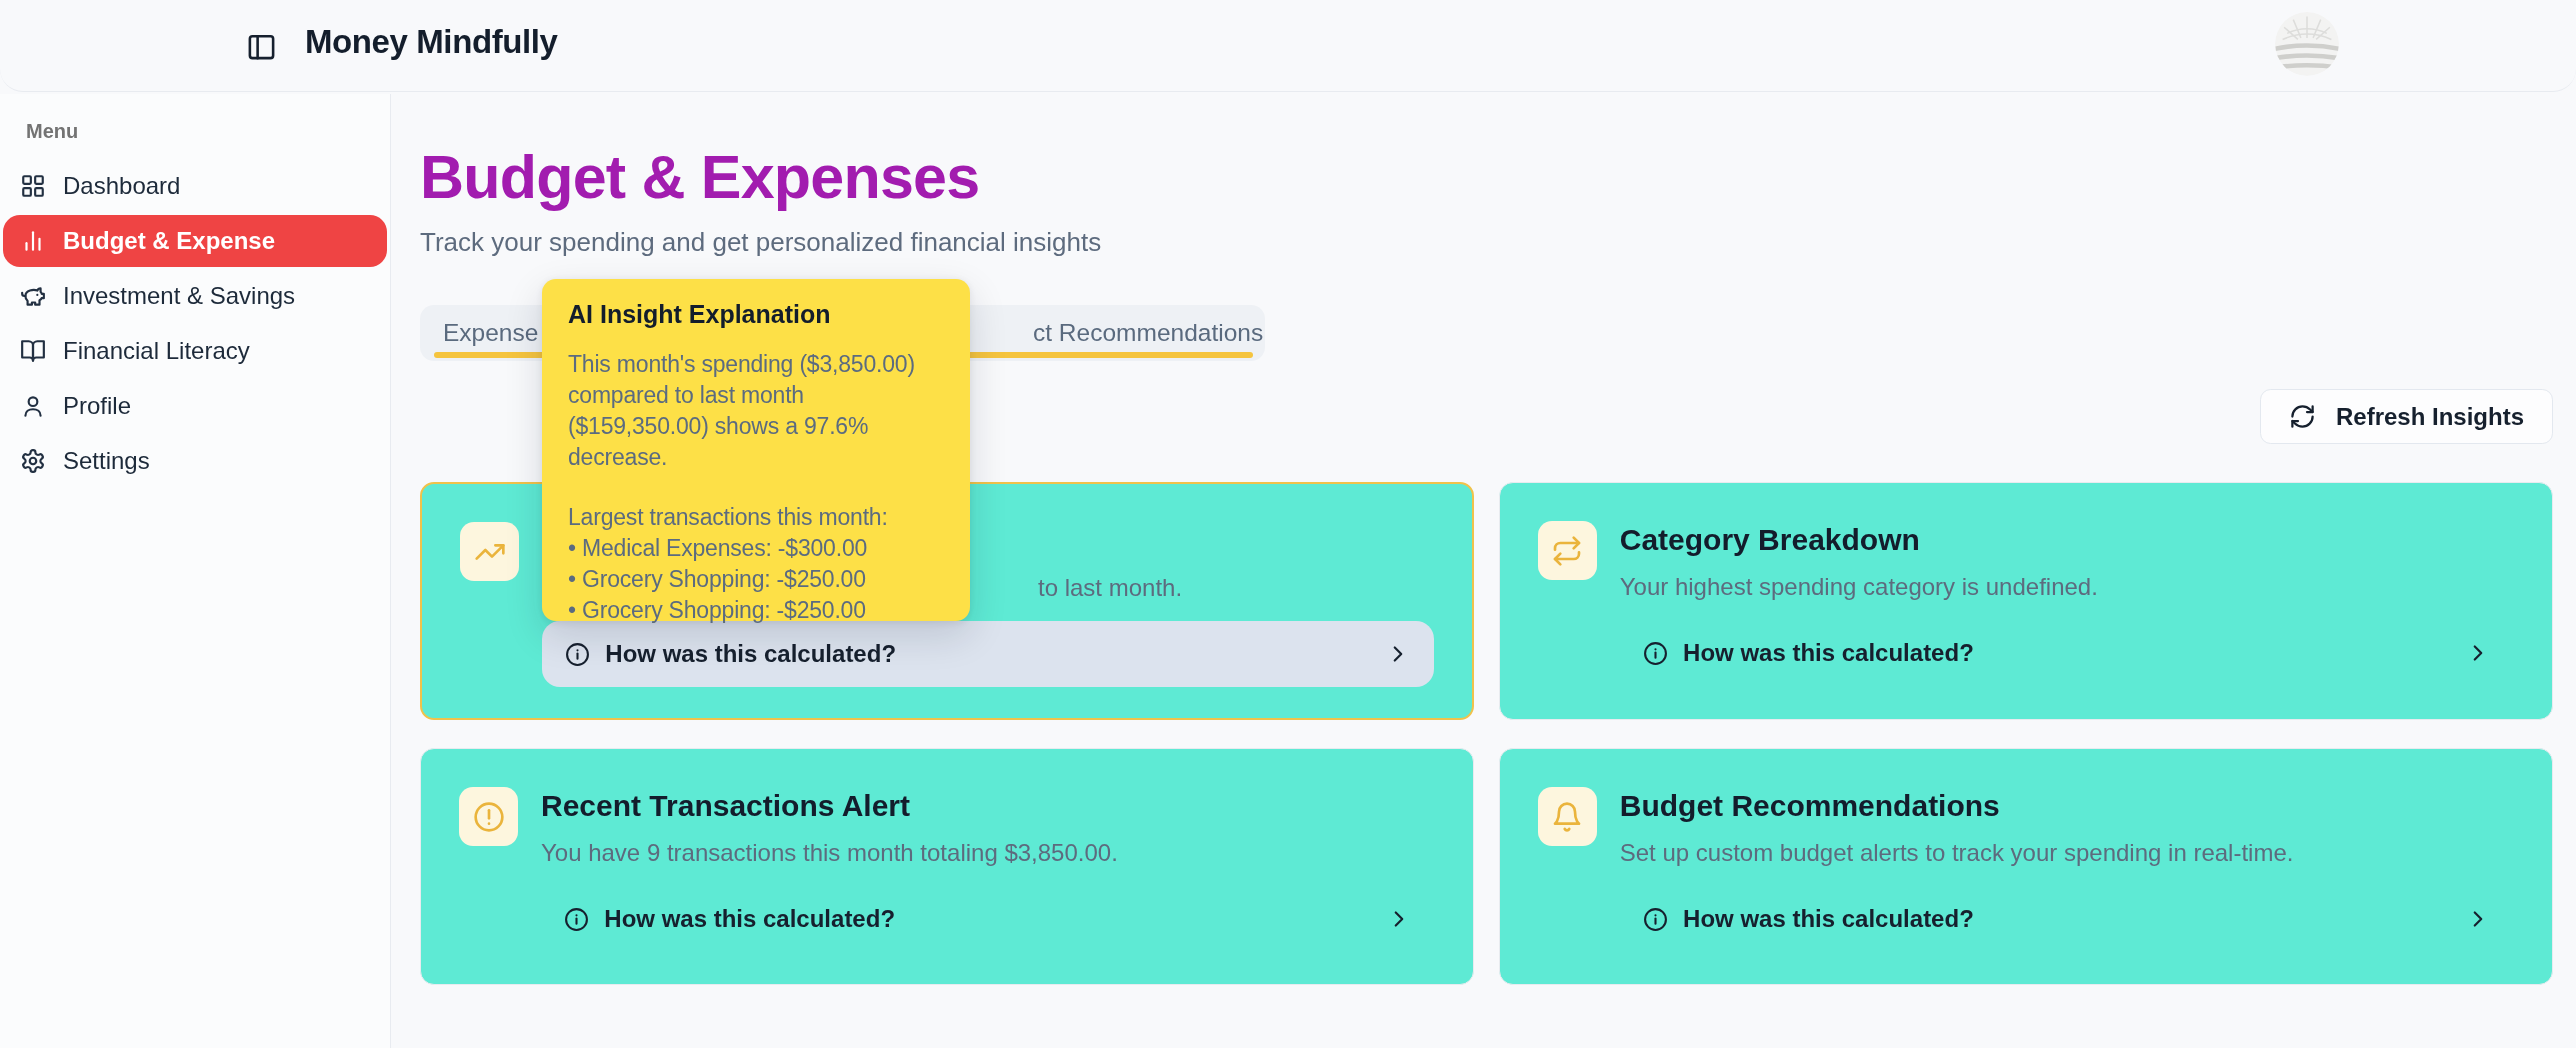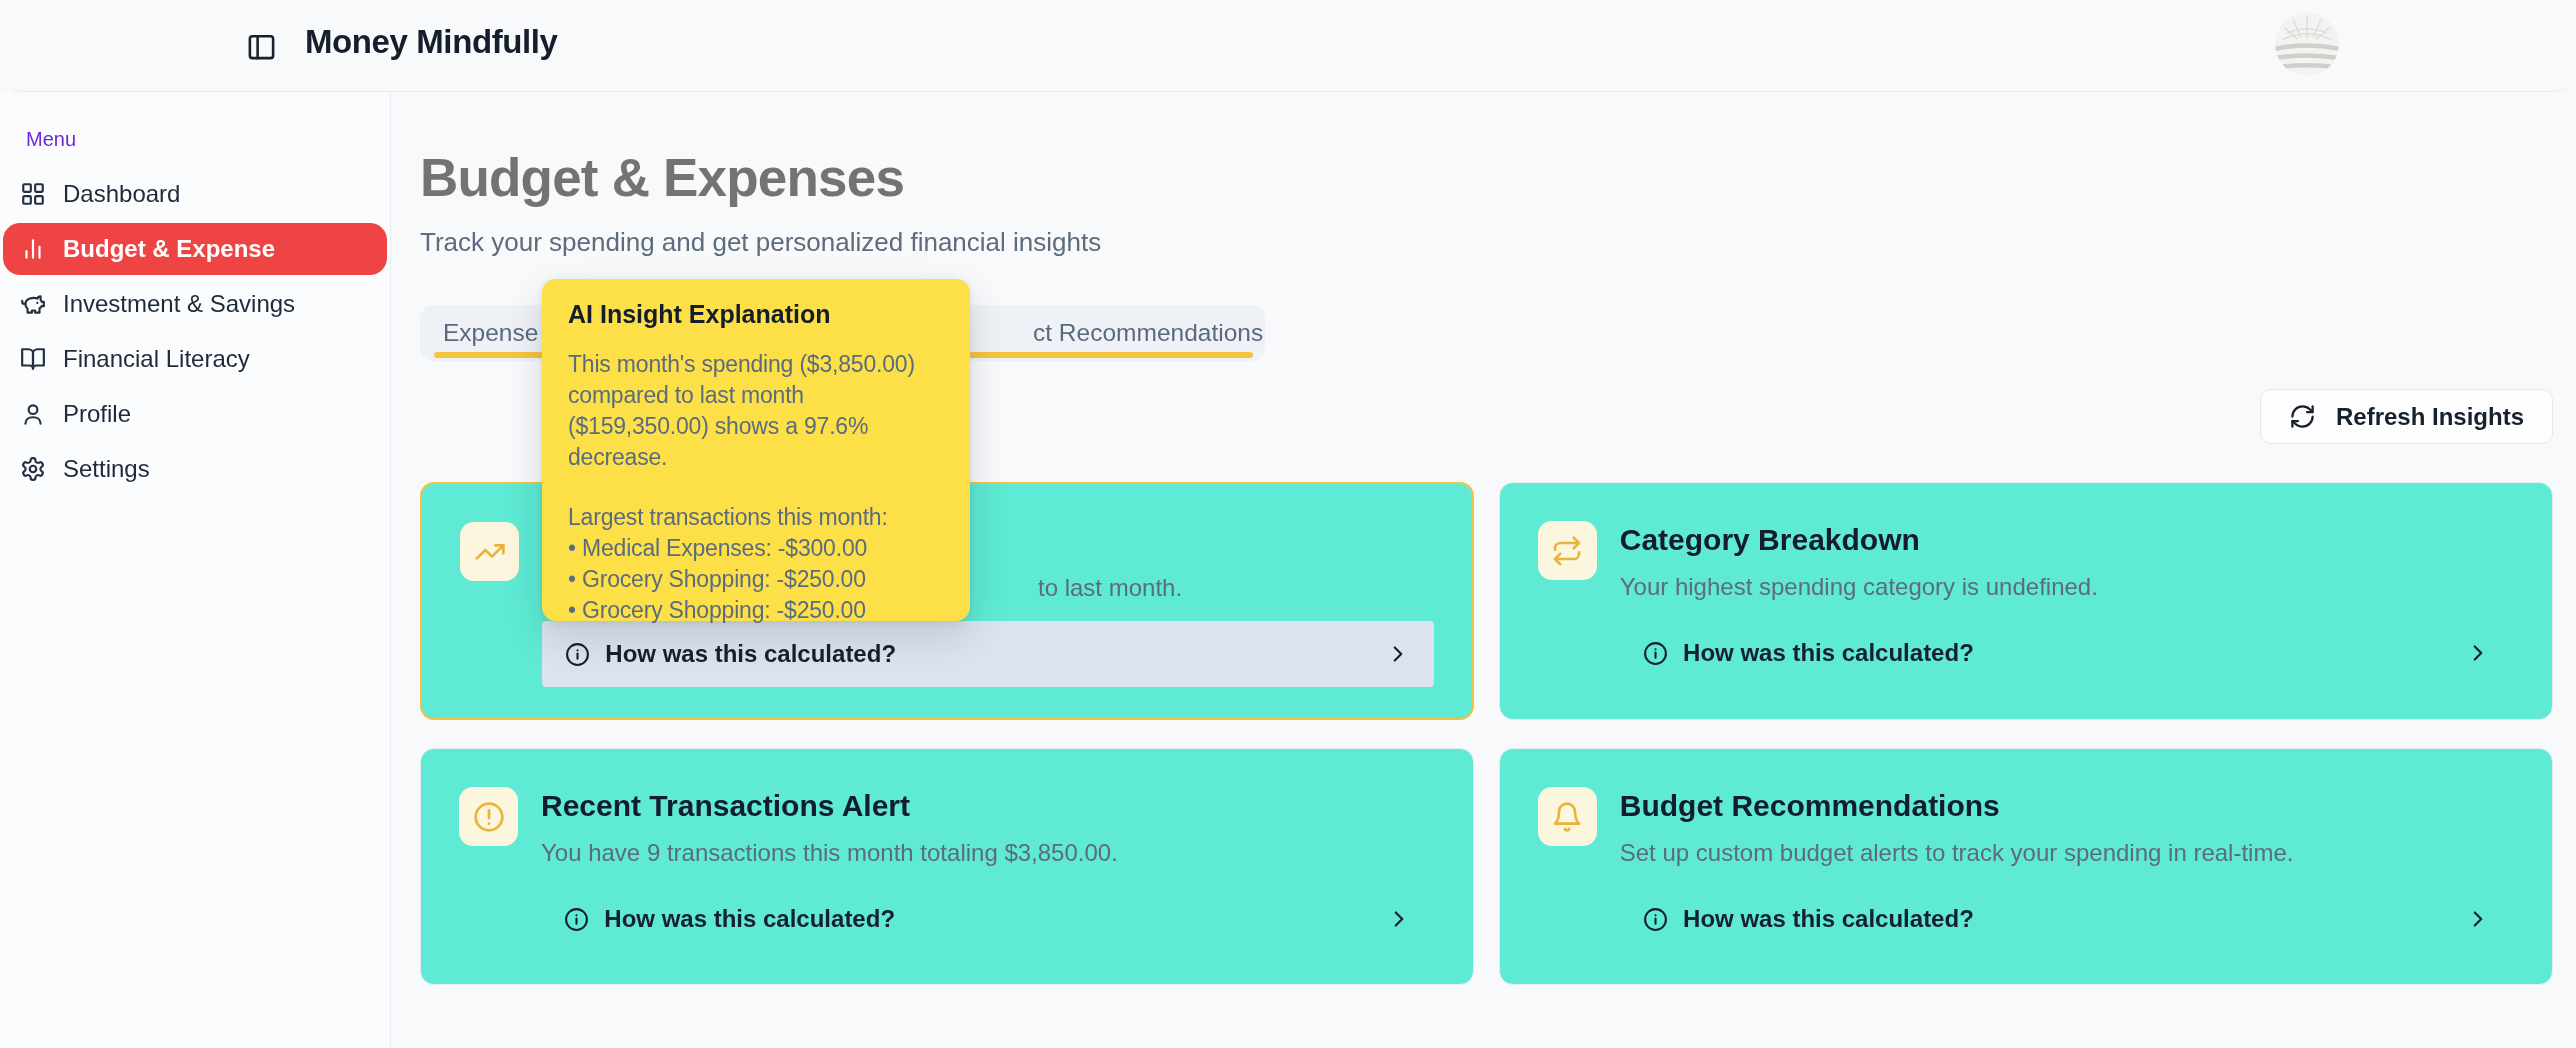--- a/index.html
+++ b/index.html
@@ -30,38 +30,38 @@
   .avatar {
     position:absolute; left:2275px; top:12.3px; width:64px; height:64px;
     border-radius:50%; overflow:hidden; cursor:pointer;
   }
 
   
   .sidebar {
     position:absolute; left:0; top:94px; bottom:0; width:391px;
     background:#fbfcfd; border-right:1.5px solid #e8ebf0; padding-top:26px;
   }
-  .menu-label { margin-left:26px; font-size:20px; font-weight:400; color:#6d28d9;margin-top:8px; }
+  .menu-label { margin-left:26px; font-size:20px; font-weight:700; color:#737373; }
   .nav { margin-top:17px; padding:0 3px; }
   .nav-item {
     height:52px; margin-bottom:3.1px; display:flex; align-items:center;
     padding-left:17px; border-radius:17px; cursor:pointer;
     font-size:24px; color:#1d2a3a;
   }
   .nav-item .ic { width:26px; height:26px; margin-right:17px; flex:none; }
   .nav-item .ic svg { width:26px; height:26px; stroke:#223042; }
   .nav-item.active { background:#ef4444; color:#ffffff; font-weight:700; }
   .nav-item.active .ic svg { stroke:#ffffff; }
 
   
   .main {
     position:absolute; left:393px; top:94px; right:0; bottom:0;
     padding:48px 23px 0 27px;
   }
-  .page-title { font-size:53px; line-height:71px; font-weight:800; letter-spacing:-0.8px; color:#737373; }
+  .page-title { font-size:61px; line-height:71px; font-weight:800; letter-spacing:-0.8px; color:#a21caf; }
   .page-subtitle { margin-top:12.3px; font-size:26px; line-height:34px; color:#5d6b7e; }
 
   .tab-bar {
     margin-top:46px; position:relative; width:845px; height:56px;
     background:#eef1f5; border-radius:14px;
   }
   .tab-bar::after {
     content:""; position:absolute; left:14px; right:12.3px; bottom:3.1px; height:6.1px;
     background:#f5c43e; border-radius:3.1px;
   }
@@ -93,21 +93,21 @@
     width:59px; height:59px; flex:none; background:#fdf6de; border-radius:14px;
     display:flex; align-items:center; justify-content:center;
   }
   .icon-tile svg { width:32px; height:32px; stroke:#eab43c; }
   .card-body { flex:1; min-width:0; padding-top:1.5px; }
   .card-title { font-size:30px; line-height:34px; font-weight:700; color:#131d2c; min-height:34px; }
   .card-subtitle { margin-top:14px; font-size:24px; line-height:31px; color:#5d6b7e; }
   .card--highlight .card-subtitle { padding-left:496px; }
   .how-row {
     margin-top:18.4px; height:66px; display:flex; align-items:center;
-    padding:0 23px; border-radius:4px; cursor:pointer; color:#16202e;
+    padding:0 23px; border-radius:18px; cursor:pointer; color:#16202e;
   }
   .how-row--active { background:#dce3ee; }
   .how-row .info-ic svg { width:25px; height:25px; stroke:#16202e; }
   .how-label { margin-left:15.3px; font-size:24px; font-weight:600; }
   .chevron { margin-left:auto; }
   .chevron svg { width:26px; height:26px; stroke:#16202e; }
 
   
   .tooltip {
     position:absolute; left:542px; top:279px; width:428px; height:342px;

